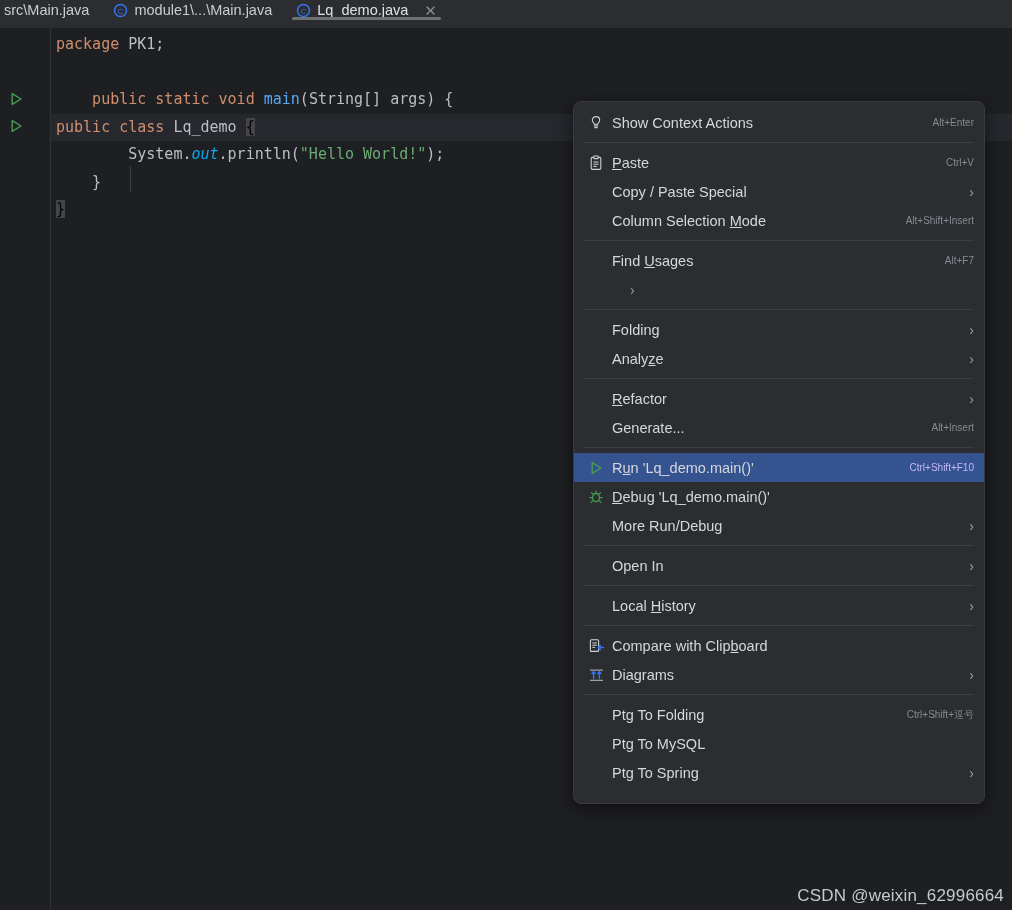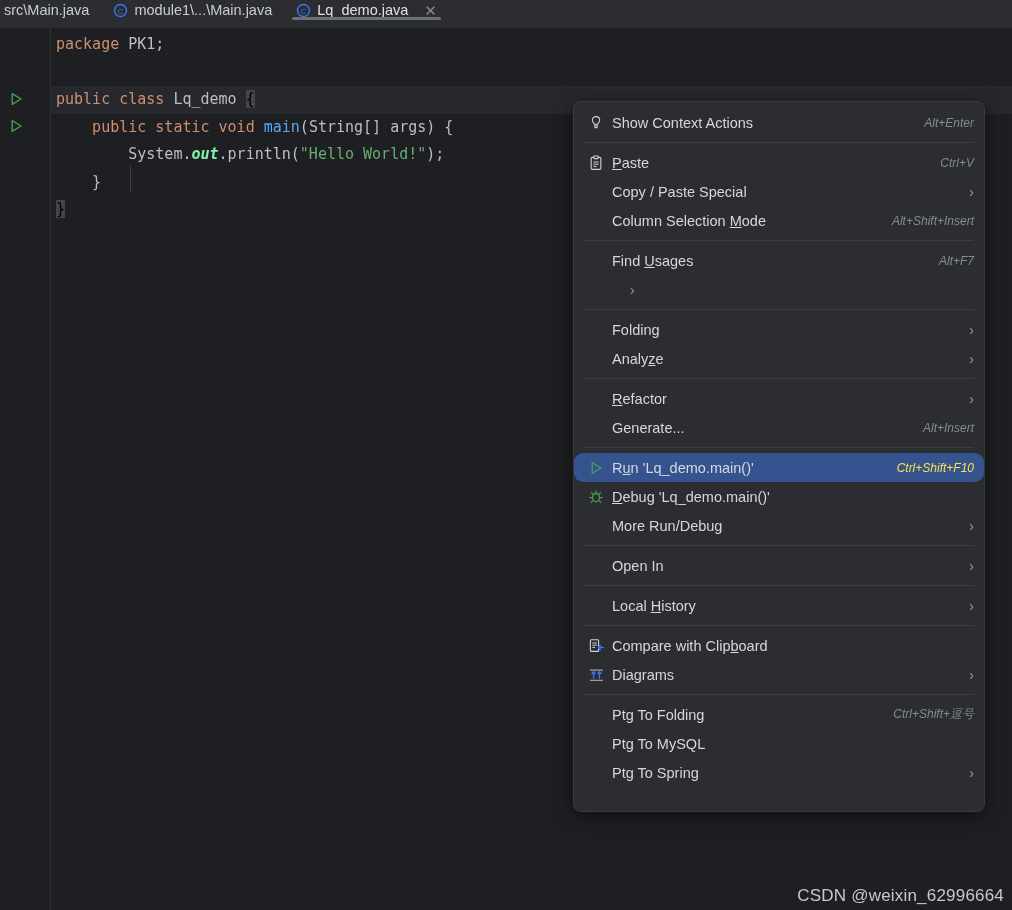--- a/index.html
+++ b/index.html
@@ -54,52 +54,52 @@
     font-family: "DejaVu Sans Mono", monospace;
     font-size: 15px; line-height: 27.5px;
     padding-top: 3px;
   }
   .cl { height: 27.5px; white-space: pre; padding-left: 5px; }
   .cl.hl { background: #26282e; }
   .kw      { color: #cf8e6d; }
   .plain   { color: #bcbec4; }
   .type    { color: #bcbec4; }
   .method  { color: #56a8f5; }
-  .field   { color: #86efac; font-style: italic; font-weight: bold; }
+  .field   { color: #0ea5e9; font-style: italic; }
   .str     { color: #6aab73; }
   .brace-hl{ background: #43454a; }
   .indent-guide {
     position: absolute; left: 130px; top: 138px; width: 1px; height: 26px;
     background: #3b3e43;
   }
 
   
   .ctxmenu {
     position: absolute; left: 573px; top: 101px; width: 412px;
     background: #2b2d30;
     border: 1px solid #393b40;
     border-radius: 8px;
     box-shadow: 0 4px 18px rgba(0,0,0,0.55);
-    padding: 6px 0 24px 0;
+    padding: 6px 0 16px 0;
     font-size: 14.5px;
     overflow: hidden;
   }
   .mi {
     display: flex; align-items: center; height: 29px;
     padding: 0 10px 0 12px; color: #d5d7dc; position: relative;
   }
-  .mi.sel { background: #35538f; border-radius: 9px; }
+  .mi.sel { background: #35538f; }
   .mi-ico {
     width: 20px; height: 18px; flex: none; margin-right: 6px;
     display: inline-flex; align-items: center; justify-content: center;
   }
   .mi-label { flex: 1; white-space: nowrap; }
   .mi-label .u { text-decoration: underline; }
-  .mi-short { color: #868a91; font-size: 12px; padding-left: 18px; white-space: nowrap; font-style: italic; }
-  .mi.sel .mi-short { color: #fde047; }
+  .mi-short { color: #868a91; font-size: 10px; padding-left: 18px; white-space: nowrap; }
+  .mi.sel .mi-short { color: #c4b5fd; }
   .mi-arrow { color: #9a9ea6; font-size: 14px; padding-left: 18px; }
   .msep { height: 1px; background: #3b3e43; margin: 5px 10px; }
 
   
   .watermark {
     position: absolute; right: 8px; bottom: 4px;
     font-size: 17px; color: #c6c8cc;
     letter-spacing: 0.2px; white-space: nowrap;
     font-family: "Liberation Sans", sans-serif;
   }
@@ -141,22 +141,22 @@
             <path d="M4.2 2.6 13 8 4.2 13.4z" fill="none" stroke="#499c54" stroke-width="1.4" stroke-linejoin="round"></path>
           </svg></div>
         <div class="gutter-run" style="top: 90px;"><svg width="16" height="16" viewBox="0 0 16 16">
             <path d="M4.2 2.6 13 8 4.2 13.4z" fill="none" stroke="#499c54" stroke-width="1.4" stroke-linejoin="round"></path>
           </svg></div>
       </div>
     <div class="indent-guide"></div>
     <div class="code" id="code">
         <div class="cl"><span class="kw">package&nbsp;</span><span class="plain">PK1;</span></div>
         <div class="cl">&nbsp;</div>
+        <div class="cl"><span class="kw">&nbsp;&nbsp;&nbsp;&nbsp;public&nbsp;static&nbsp;void&nbsp;</span><span class="method">main</span><span class="plain">(</span><span class="type">String[]&nbsp;args</span><span class="plain">)&nbsp;{</span></div>
         <div class="cl hl"><span class="kw">public&nbsp;class&nbsp;</span><span class="plain">Lq_demo&nbsp;</span><span class="brace-hl">{</span></div>
-        <div class="cl"><span class="kw">&nbsp;&nbsp;&nbsp;&nbsp;public&nbsp;static&nbsp;void&nbsp;</span><span class="method">main</span><span class="plain">(</span><span class="type">String[]&nbsp;args</span><span class="plain">)&nbsp;{</span></div>
         <div class="cl"><span class="plain">&nbsp;&nbsp;&nbsp;&nbsp;&nbsp;&nbsp;&nbsp;&nbsp;System.</span><span class="field">out</span><span class="plain">.println(</span><span class="str">"Hello&nbsp;World!"</span><span class="plain">);</span></div>
         <div class="cl"><span class="plain">&nbsp;&nbsp;&nbsp;&nbsp;}</span></div>
         <div class="cl"><span class="brace-hl">}</span></div>
       </div>
   </div>
 
   <div class="ctxmenu" id="ctxmenu">
       <div class="mi">
         <span class="mi-ico">
           <svg width="16" height="16" viewBox="0 0 16 16">

